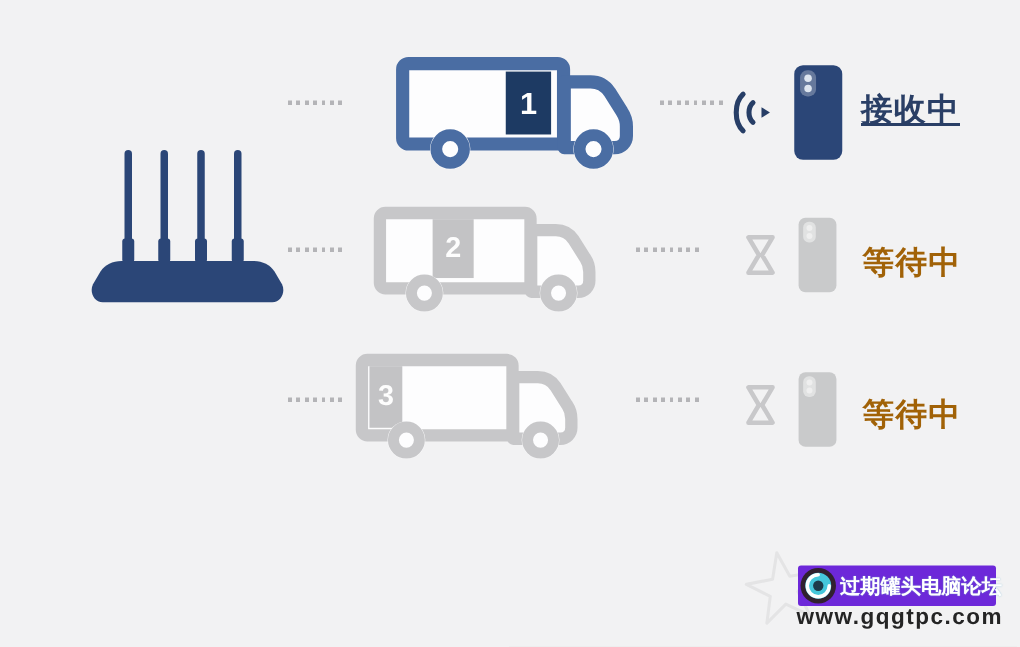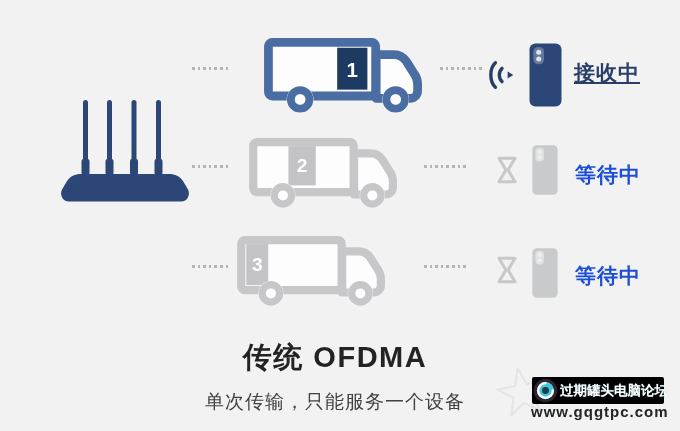--- a/index.html
+++ b/index.html
@@ -8,26 +8,26 @@
     background:#f2f2f3;overflow:hidden;
     font-family:"Liberation Sans","DejaVu Sans",sans-serif;
   }
   .abs{position:absolute;}
   .dots{
     height:3px;
     background:repeating-linear-gradient(90deg,#b4b4b7 0 2.6px,transparent 2.6px 5.6px);
   }
   .status-label{font-weight:bold;font-size:21px;letter-spacing:1px;white-space:nowrap;}
   .status-receiving{color:#2a3f66;}
-  .status-waiting{color:#1d4ed8;}
+  .status-waiting{color:#a16207;}
   .caption{left:110px;top:338px;width:450px;text-align:center;}
   .caption-title{font-size:29px;font-weight:bold;color:#232323;letter-spacing:1.5px;}
   .caption-subtitle{margin-top:11px;font-size:19px;color:#414141;letter-spacing:1px;}
   .banner{
-    left:532px;top:377px;width:132px;height:27px;background:#000000;border-radius:2px;
+    left:532px;top:377px;width:132px;height:27px;background:#6d28d9;border-radius:2px;
     display:flex;align-items:center;
   }
   .banner-logo{position:absolute;left:1px;top:1px;width:25px;height:25px;}
   .banner-name{
     margin-left:28px;color:#ffffff;font-size:13.5px;font-weight:bold;white-space:nowrap;
     text-shadow:0 0 1px rgba(120,180,210,.8);
   }
   .site-url{
     left:531px;top:403px;width:134px;text-align:center;
     font-size:15px;font-weight:bold;color:#242424;letter-spacing:1px;white-space:nowrap;
@@ -146,24 +146,20 @@
 
   <svg class="abs" style="left:532px;top:246px;" width="26" height="54" viewBox="0 0 34 66">
     <rect x="0.5" y="0.5" width="33" height="65" rx="6" fill="#c9cacb"></rect>
     <rect x="4.5" y="4" width="11" height="18" rx="5" fill="rgba(255,255,255,0.45)"></rect>
     <circle cx="10" cy="9.5" r="2.6" fill="#efefef"></circle>
     <circle cx="10" cy="16.5" r="2.6" fill="#efefef"></circle>
   </svg>
 
   <div class="abs status-label status-waiting" style="left:575px;top:262px;">等待中</div>
 
-  <div class="abs caption">
-    <div class="caption-title">传统 OFDMA</div>
-    <div class="caption-subtitle">单次传输，只能服务一个设备</div>
-  </div>
 
   <svg class="abs star" style="left:496px;top:365px;" width="52" height="54" viewBox="0 0 50 52">
     <path d="M25,3 L30.6,19.3 L47.8,19.6 L34,29.9 L39.1,46.4 L25,36.5 L10.9,46.4 L16,29.9 L2.2,19.6 L19.4,19.3 Z" stroke="#dadadb" stroke-width="2" fill="none" stroke-linejoin="round"></path>
   </svg>
 
   <div class="abs banner">
     <svg class="banner-logo" viewBox="0 0 26 26">
       <circle cx="13" cy="13" r="12.3" fill="#31212f"></circle>
       <circle cx="13" cy="13" r="9" fill="#45c7db"></circle>
       <circle cx="13" cy="13" r="3.6" fill="#1d3b4a"></circle>

